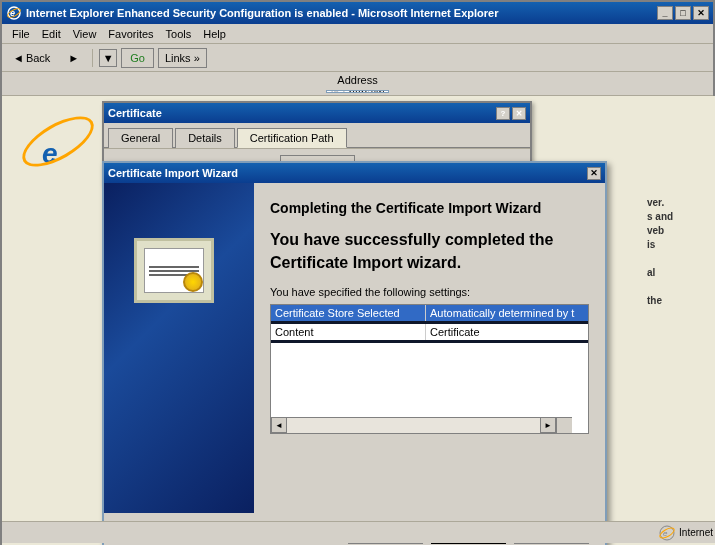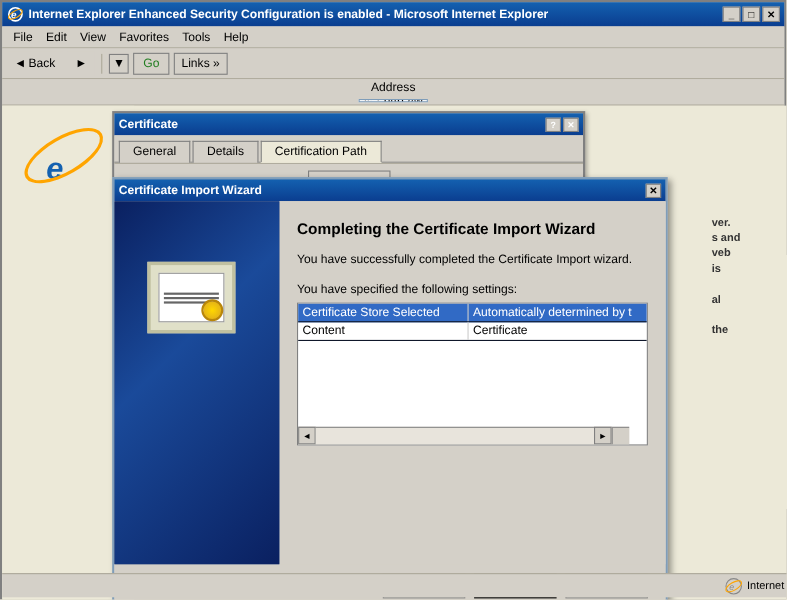--- a/index.html
+++ b/index.html
@@ -325,24 +325,25 @@
 
     .wizard-title {
       font-size: 14px;
       font-weight: bold;
       color: #000;
       margin-bottom: 12px;
       line-height: 1.3;
     }
 
     .wizard-desc {
-      font-size: 11px;
+      font-size: 16px;
       color: #000;
       margin-bottom: 12px;
       line-height: 1.4;
+      font-weight: bold;
     }
 
     .wizard-settings-label {
       font-size: 11px;
       margin-bottom: 6px;
     }
 
     
     .settings-table {
       width: 100%;
@@ -350,21 +351,21 @@
       background: white;
       height: 130px;
       overflow: hidden;
       position: relative;
     }
     .settings-table-inner {
       width: 100%;
     }
     .settings-row {
       display: flex;
-      border-bottom: 1px solid #0f172a;
+      border-bottom: 3px solid #0f172a;
     }
     .settings-row.selected {
       background: #316AC5;
       color: white;
     }
     .settings-col1 {
       width: 155px;
       padding: 2px 4px;
       font-size: 11px;
       border-right: 1px solid #ccc;

